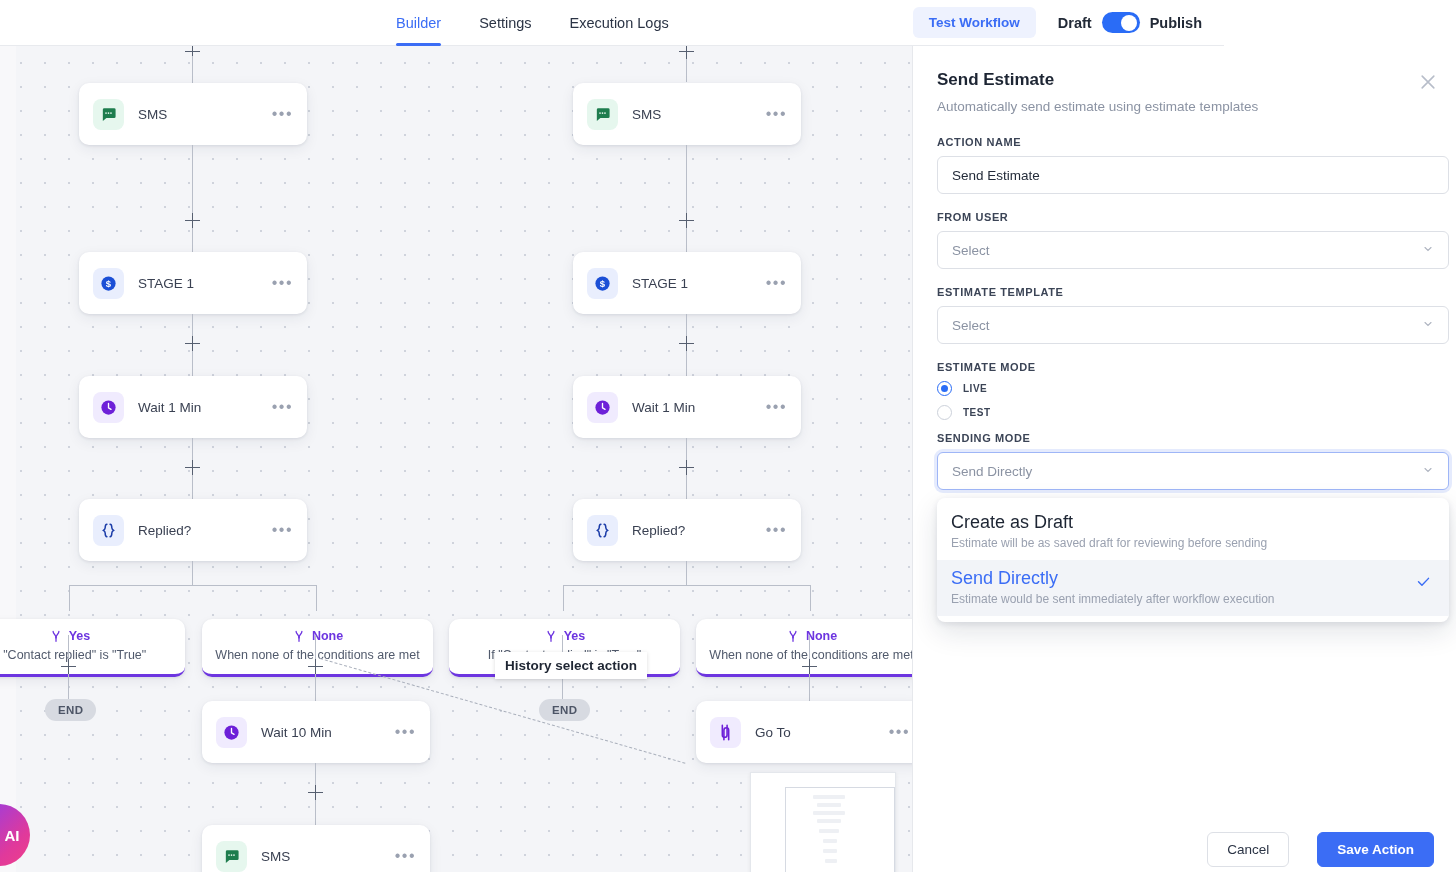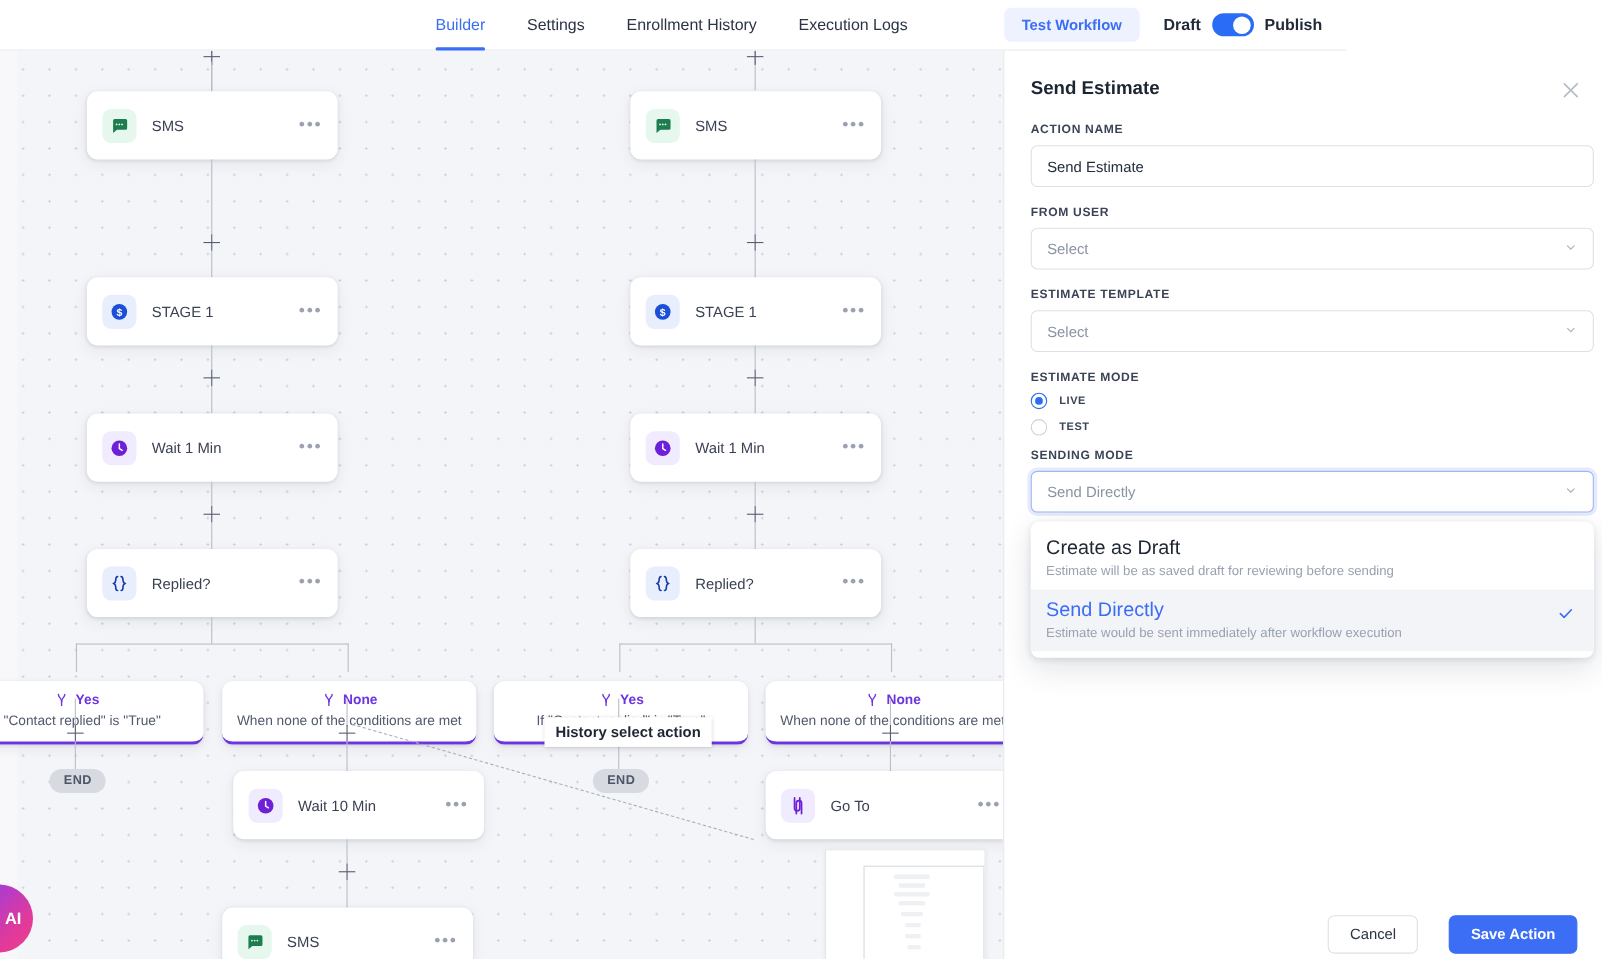--- a/index.html
+++ b/index.html
@@ -220,21 +220,20 @@
   .btn-cancel { background: #fff; border: 1px solid #dde0e6; color: #2b3445; }
   .btn-save { background: #3b6df5; border: 1px solid #3b6df5; color: #fff; font-weight: 600; }
 </style>
 </head>
 <body>
 
 <div class="topbar">
   <div class="tabs">
     <div class="tab active">Builder</div>
     <div class="tab">Settings</div>
-    <div class="tab">Enrollment History</div>
     <div class="tab">Execution Logs</div>
   </div>
   <div class="topbar-right">
     <button class="test-workflow-btn">Test Workflow</button>
     <div class="publish-group">
       <span class="publish-label">Draft</span>
       <div class="toggle">
         <div class="knob"></div>
       </div>
       <span class="publish-label">Publish</span>
@@ -337,21 +336,21 @@
 
   <div class="vline" style="left:68px; top:589px; height:25px;"></div>
   <div class="plus" style="left:61px; top:613px;"></div>
   <div class="vline" style="left:68px; top:628px; height:26px;"></div>
   <div class="endbadge" style="left:45px; top:653px;">END</div>
 
   <div class="vline" style="left:315px; top:589px; height:25px;"></div>
   <div class="plus" style="left:308px; top:613px;"></div>
   <div class="vline" style="left:315px; top:628px; height:30px;"></div>
 
-  <div class="node" style="left:212px; top:655px; width:228px;">
+  <div class="node" style="left:202px; top:655px; width:228px;">
     <span class="node-icon ic-wait">
       <svg width="19" height="19" viewBox="0 0 24 24">
         <circle cx="12" cy="12" r="9" fill="#6d20d8"></circle>
         <path d="M12 7v5.4l3.2 2" stroke="#fff" stroke-width="1.7" fill="none" stroke-linecap="round"></path>
       </svg>
     </span>
     <span class="node-label">Wait 10 Min</span>
     <span class="node-dots">•••</span>
   </div>
 
@@ -495,20 +494,21 @@
     <div class="mm-node" style="left:72px; top:66px; width:14px; height:4px;"></div>
     <div class="mm-node" style="left:72px; top:76px; width:14px; height:4px;"></div>
     <div class="mm-node" style="left:74px; top:86px; width:12px; height:4px;"></div>
   </div>
 </div>
 
 <div class="panel">
 
   <div class="panel-head">
     <div class="panel-title">Send Estimate</div>
+    <div class="panel-sub">Automatically send estimate using estimate templates</div>
     <div class="panel-close">
       <svg width="20" height="20" viewBox="0 0 24 24" fill="none" stroke="#b7bdc9" stroke-width="1.9" stroke-linecap="round">
         <path d="M5 5l14 14M19 5L5 19"></path>
       </svg>
     </div>
   </div>
 
   <div class="panel-body">
 
     <div class="field">

